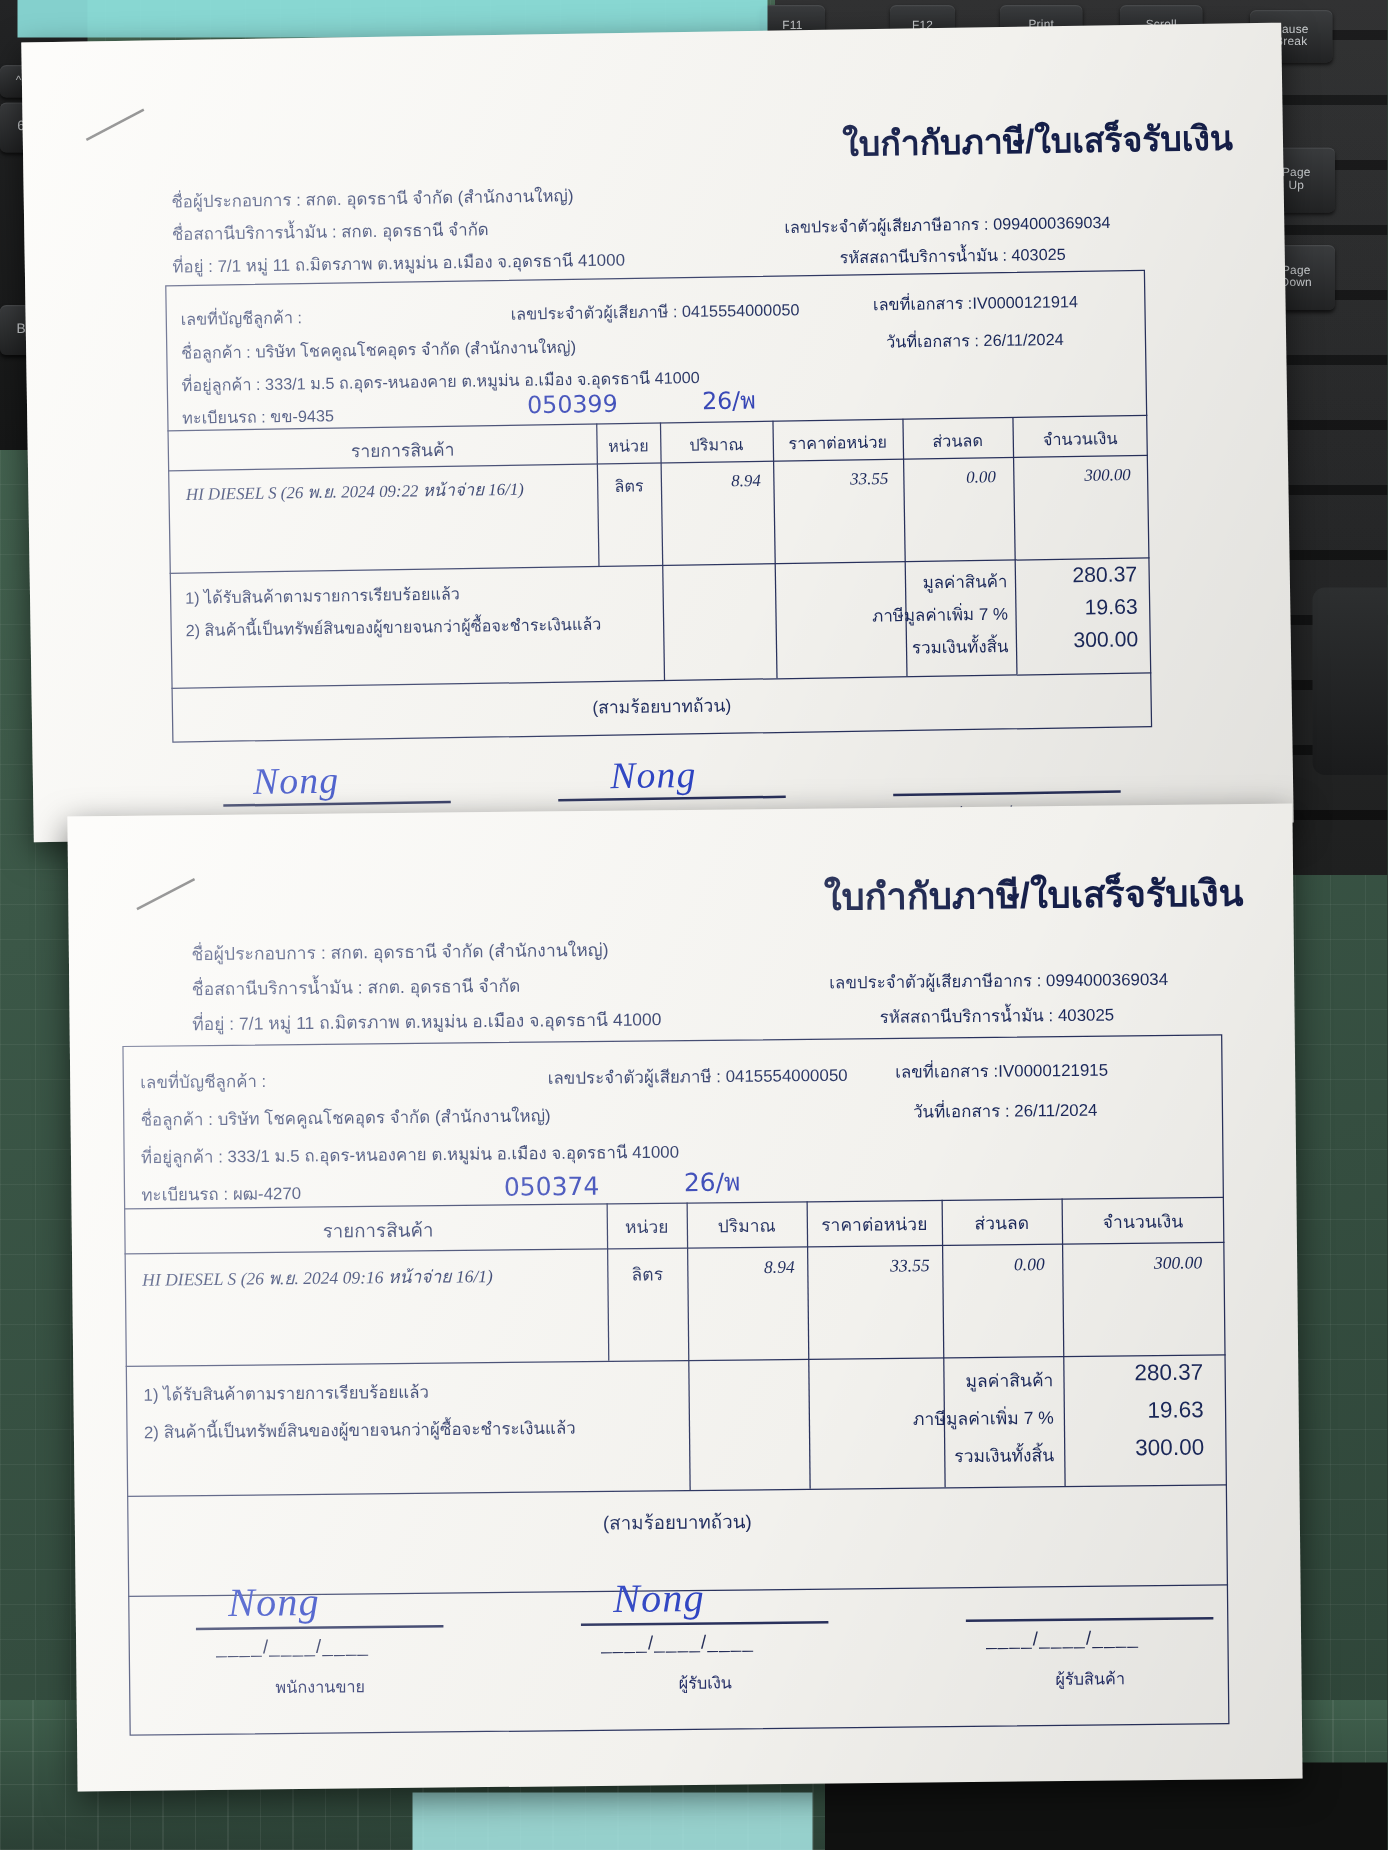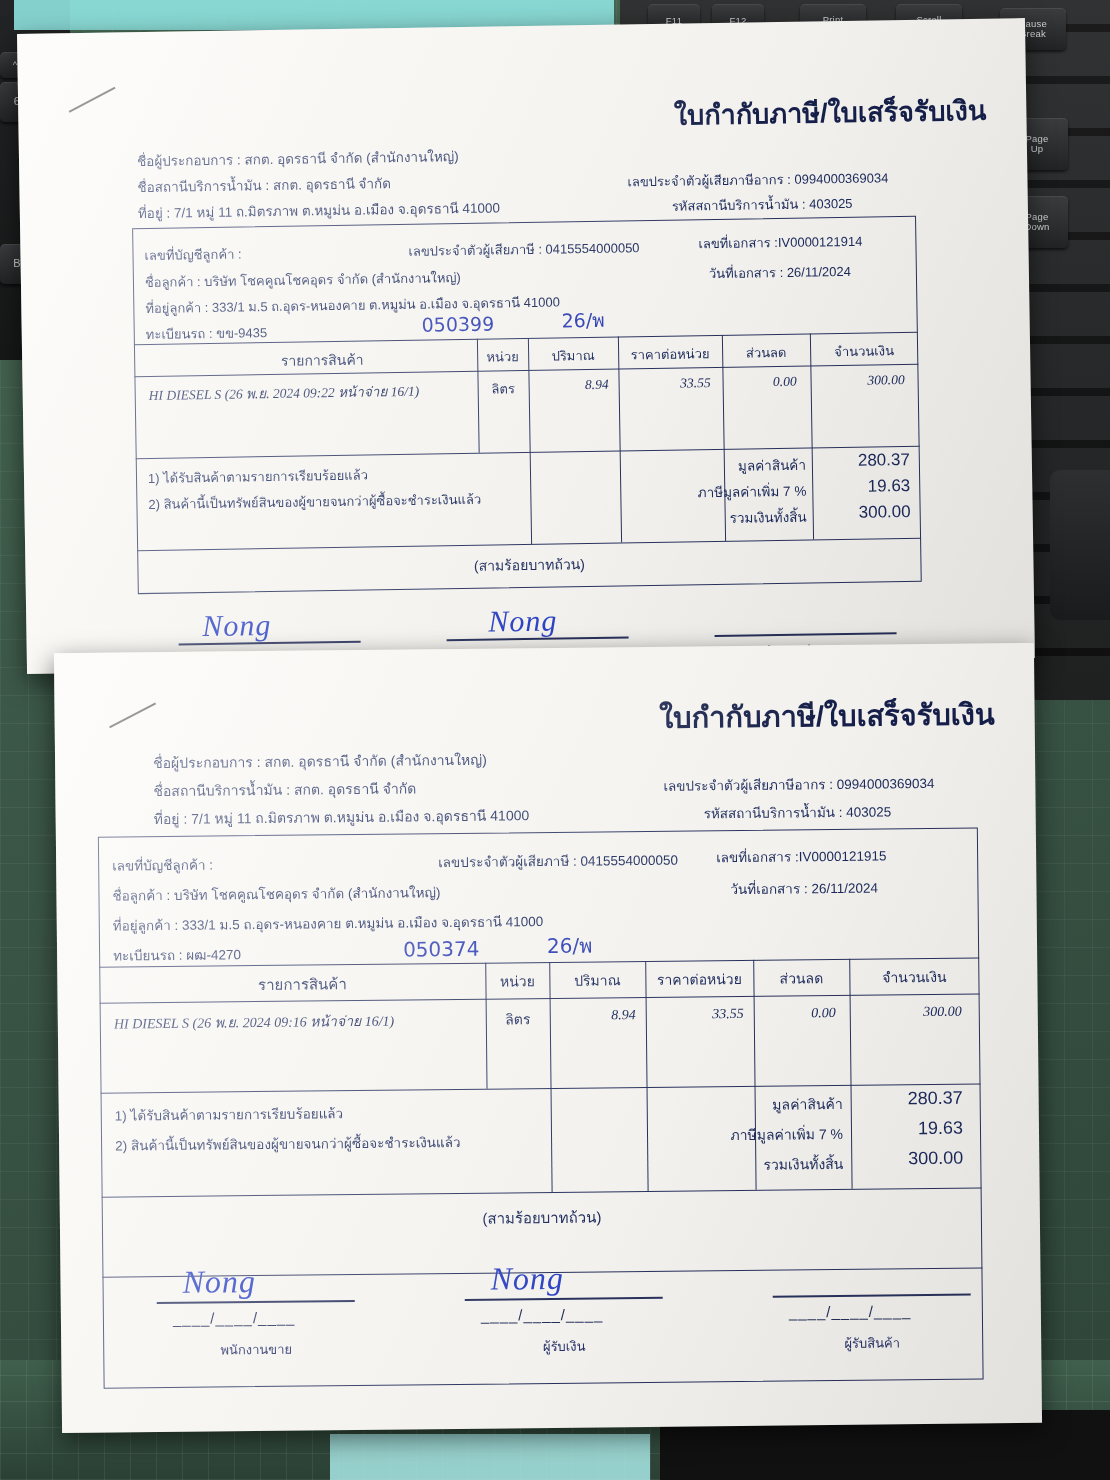--- a/index.html
+++ b/index.html
@@ -211,21 +211,21 @@
   }
 </style>
 </head>
 <body>
 
 <div class="scene">
   <div class="cutting-mat"></div>
   <div class="keyboard"></div>
   <div class="kb-left"></div>
 
-  <div class="key small" style="left:648px; top:4px; width:52px; height:34px;">F11</div>
+  <div class="key small" style="left:608px; top:4px; width:52px; height:34px;">F11</div>
   <div class="key small" style="left:712px; top:4px; width:52px; height:34px;">F12</div>
   <div class="key small" style="left:800px; top:4px; width:66px; height:42px; white-space:pre-line;">Print
 Screen</div>
   <div class="key small" style="left:896px; top:4px; width:66px; height:42px; white-space:pre-line;">Scroll
 Lock</div>
   <div class="key small" style="left:1000px; top:8px; width:66px; height:42px; white-space:pre-line;">Pause
 Break</div>
   <div class="key small" style="left:1006px; top:118px; width:62px; height:52px; white-space:pre-line;">Page
 Up</div>
   <div class="key small" style="left:1006px; top:196px; width:62px; height:52px; white-space:pre-line;">Page

